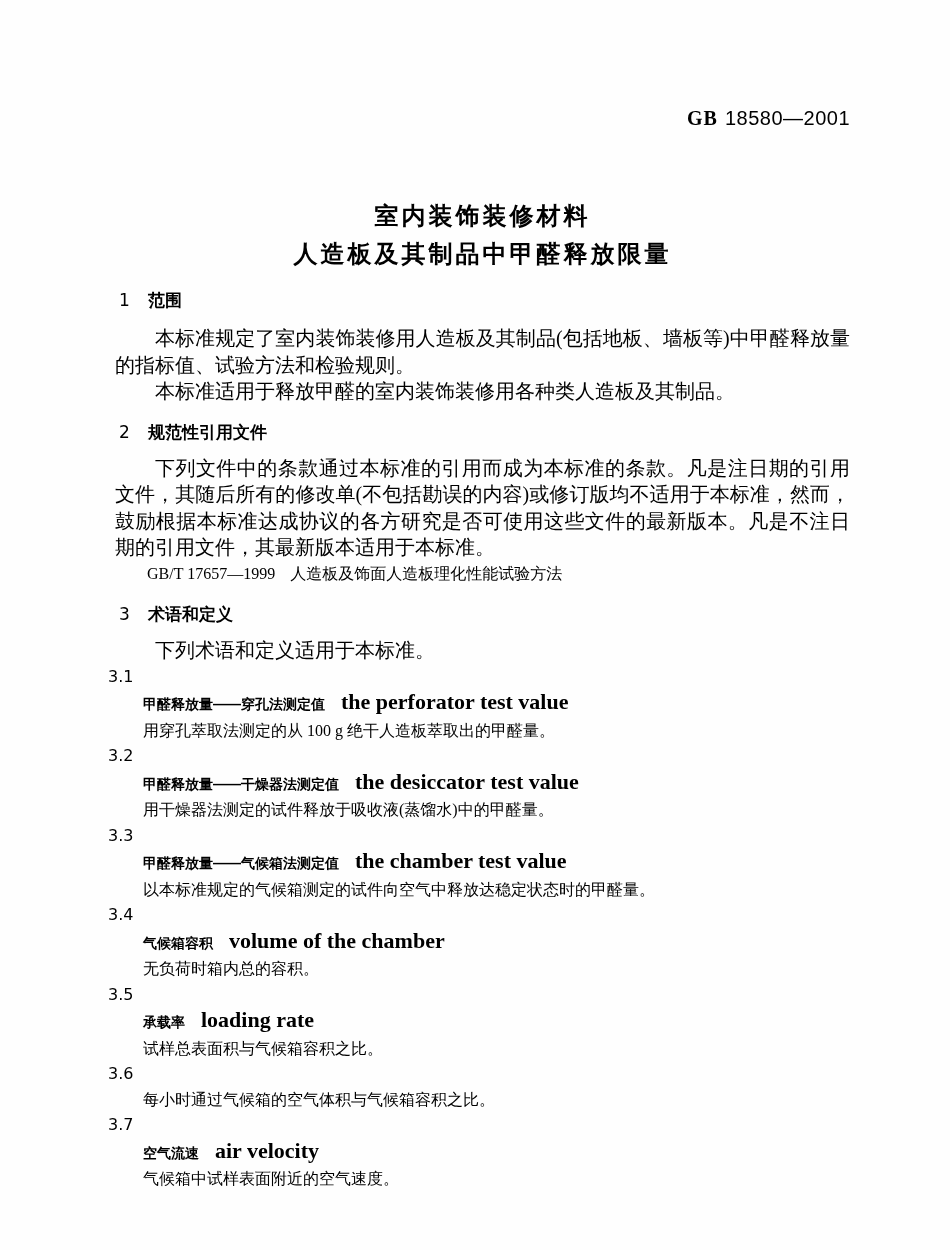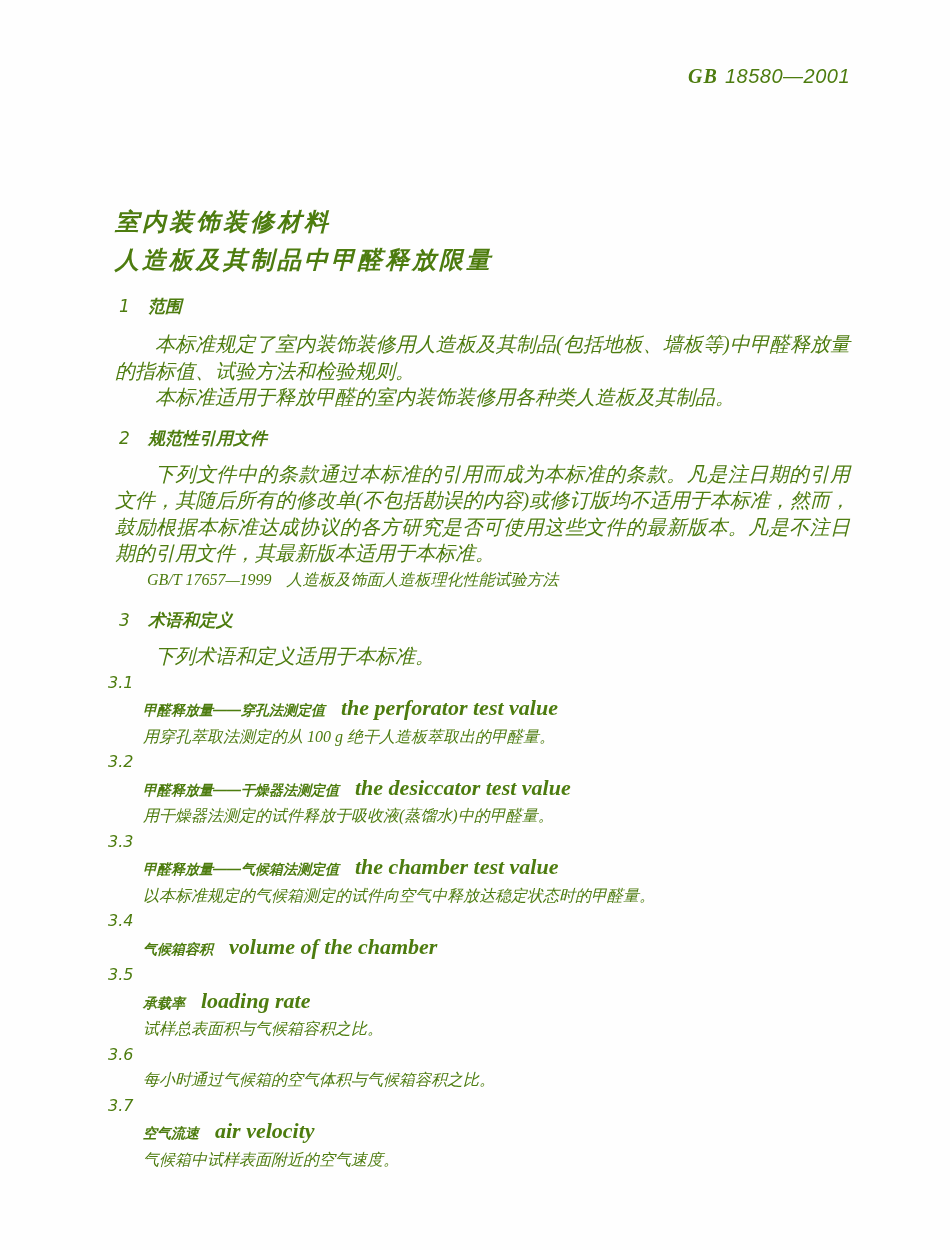--- a/index.html
+++ b/index.html
@@ -1,37 +1,36 @@
 <!DOCTYPE html>
 <html><head>
 <meta charset="utf-8">
 <style>
   * { margin:0; padding:0; box-sizing:border-box; }
   html,body { background:#d9d9d9; }
   .page {
     width:950px; height:1250px;
     margin:0 auto;
     background:#fefefe;
-    color:#4d7c0f;
+    color:#000000;
     font-family:"Liberation Serif","DejaVu Serif",serif;
-    padding:65px 100px 0 115px;
+    padding:107px 100px 0 115px;
     overflow:hidden;
     position:relative;
-    font-style:italic;
   }
 
   
   .doc-number { text-align:right; height:26px; font-size:20px; white-space:nowrap; }
   .doc-prefix { font-family:"Liberation Serif","DejaVu Serif",serif; font-weight:700; margin-right:7px; letter-spacing:1px; }
   .doc-value  { font-family:"Liberation Sans","DejaVu Sans",sans-serif; font-weight:400; letter-spacing:0.5px; }
 
   
   .doc-title {
-    margin-top:112px;
-    text-align:left;
+    margin-top:64px;
+    text-align:center;
     font-family:"Liberation Sans","DejaVu Sans",sans-serif;
     font-weight:700;
     font-size:24px;
   }
   .title-line { line-height:38px; letter-spacing:3px; }
 
   
   .sec-heading {
     font-family:"Liberation Sans","DejaVu Sans",sans-serif;
     font-weight:700;
@@ -132,20 +131,21 @@
         <span class="term-zh">甲醛释放量——气候箱法测定值</span><span class="term-en">the chamber test value</span>
       </div>
       <div class="term-def">以本标准规定的气候箱测定的试件向空气中释放达稳定状态时的甲醛量。</div>
     </div>
 
     <div class="term">
       <div class="term-num">3.4</div>
       <div class="term-head">
         <span class="term-zh">气候箱容积</span><span class="term-en">volume of the chamber</span>
       </div>
+      <div class="term-def">无负荷时箱内总的容积。</div>
     </div>
 
     <div class="term">
       <div class="term-num">3.5</div>
       <div class="term-head">
         <span class="term-zh">承载率</span><span class="term-en">loading rate</span>
       </div>
       <div class="term-def">试样总表面积与气候箱容积之比。</div>
     </div>
 

